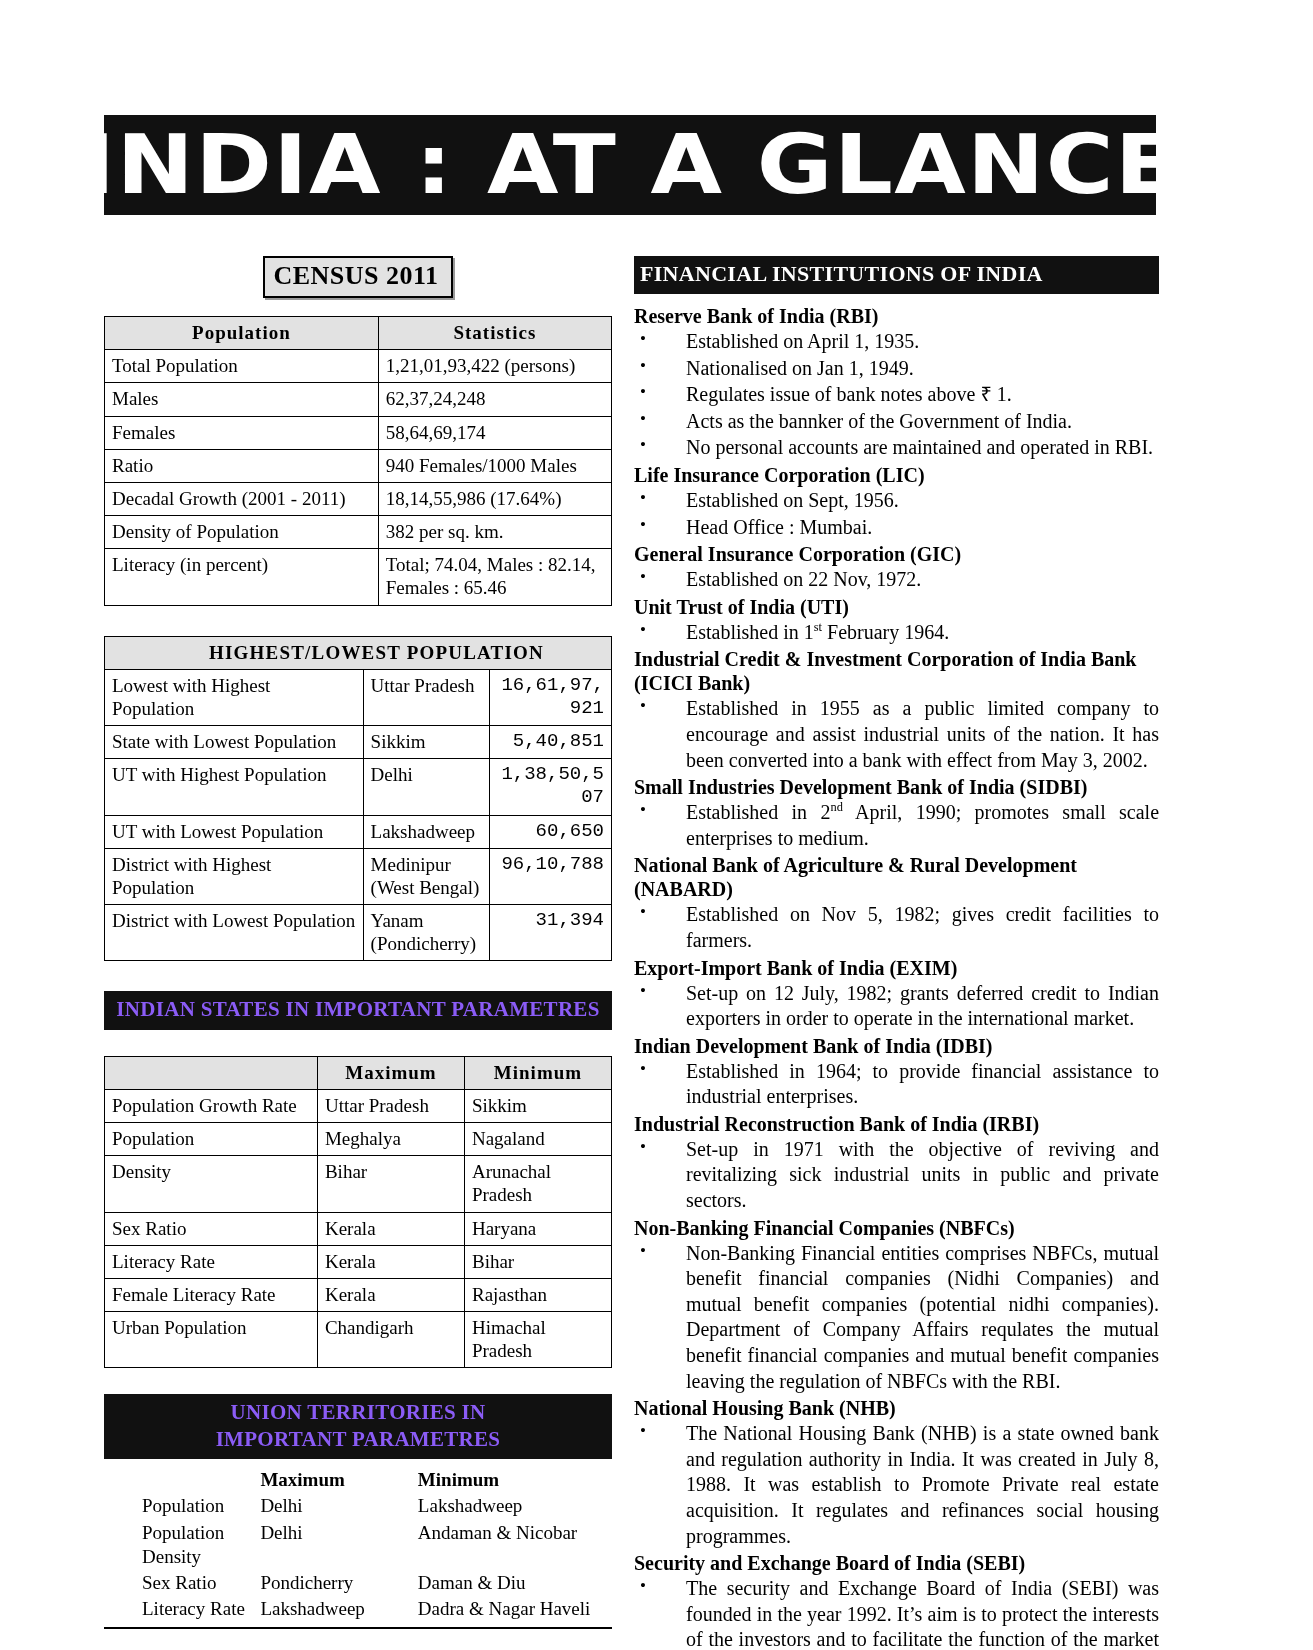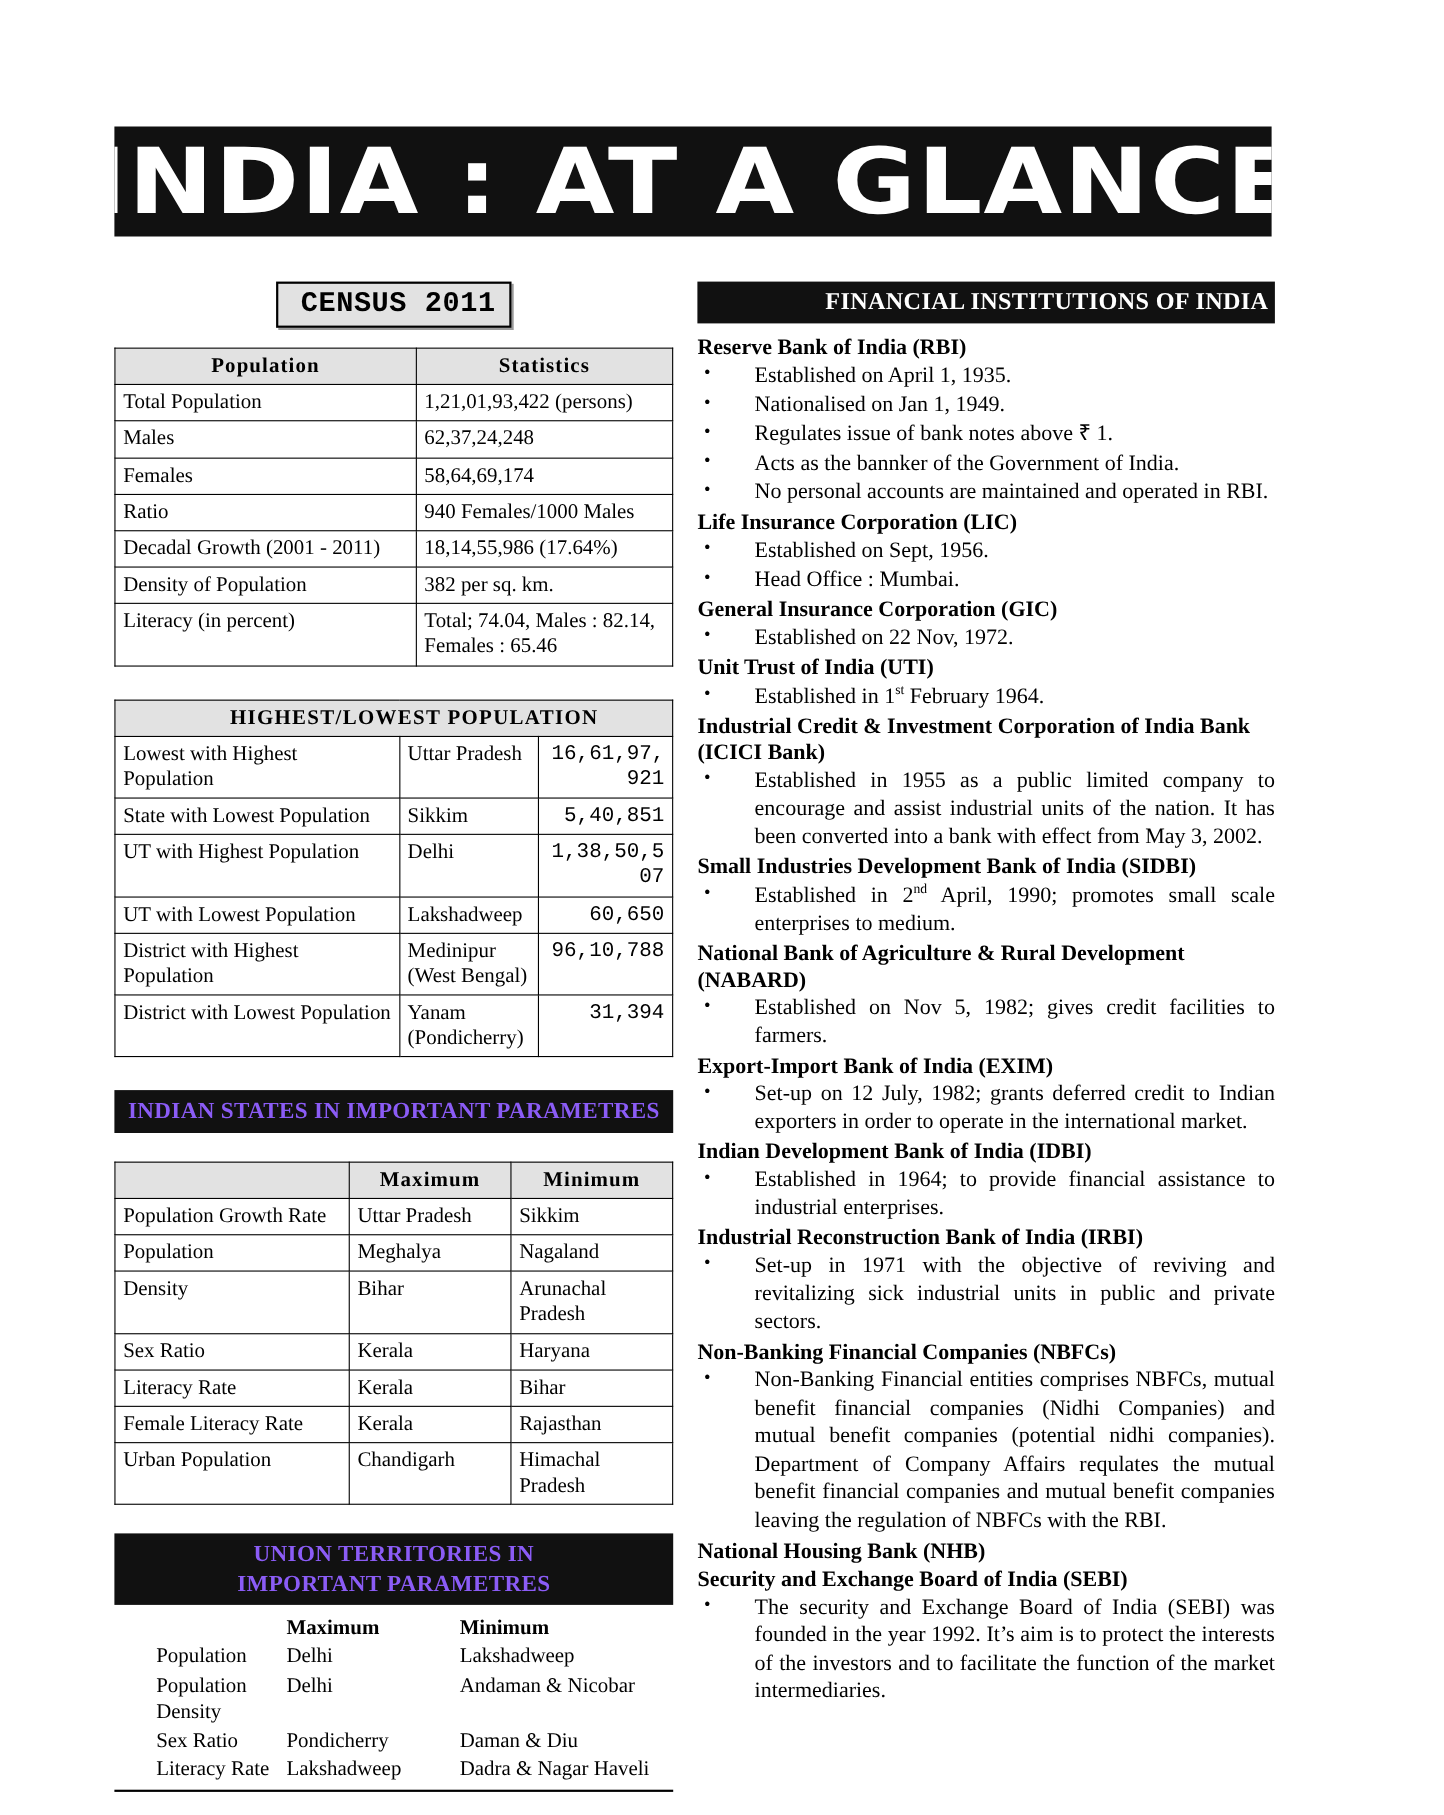--- a/index.html
+++ b/index.html
@@ -76,22 +76,22 @@
 
   
   .census-badge-wrap {
     text-align: center;
     margin-bottom: 18px;
   }
   .census-badge {
     display: inline-block;
     background: #e2e2e2;
     border: 2px solid #000;
-    padding: 3px 12px 5px 20px;
-    font-family: Liberation Mono, monospace;
+    padding: 3px 12px 5px 8px;
+    font-family: Liberation Serif, serif;
     font-weight: 700;
     font-size: 26px;
     letter-spacing: 0.5px;
     box-shadow: 2px 2px 0 #9a9a9a;
   }
 
   
   table.grid {
     border-collapse: collapse;
     width: 100%;
@@ -182,21 +182,21 @@
     margin-top: 4px;
   }
 
   
   .fi-bar {
     background: #111111;
     color: #fff;
     font-weight: 700;
     font-size: 22px;
     letter-spacing: 0.3px;
-    text-align: right;
+    text-align: left;
     padding: 5px 6px 7px 6px;
     margin-bottom: 10px;
   }
   .inst-name {
     font-weight: 700;
     font-size: 20px;
     line-height: 1.2;
     margin: 2px 0 1px 0;
   }
   ul.bullets {
@@ -472,18 +472,21 @@
       </ul>
       <div class="inst-name">Industrial Reconstruction Bank of India (IRBI)</div>
       <ul class="bullets">
         <li>Set-up in 1971 with the objective of reviving and revitalizing sick industrial units in public and private sectors.</li>
       </ul>
       <div class="inst-name">Non-Banking Financial Companies (NBFCs)</div>
       <ul class="bullets">
         <li>Non-Banking Financial entities comprises NBFCs, mutual benefit financial companies (Nidhi Companies) and mutual benefit companies (potential nidhi companies). Department of Company Affairs requlates the mutual benefit financial companies and mutual benefit companies leaving the regulation of NBFCs with the RBI.</li>
       </ul>
       <div class="inst-name">National Housing Bank (NHB)</div>
+      <ul class="bullets">
+        <li>The National Housing Bank (NHB) is a state owned bank and regulation authority in India. It was created in July 8, 1988. It was establish to Promote Private real estate acquisition. It regulates and refinances social housing programmes.</li>
+      </ul>
       <div class="inst-name">Security and Exchange Board of India (SEBI)</div>
       <ul class="bullets">
         <li>The security and Exchange Board of India (SEBI) was founded in the year 1992. It’s aim is to protect the interests of the investors and to facilitate the function of the market intermediaries.</li>
       </ul>
     </div>
 </div>
 
 </body></html>

